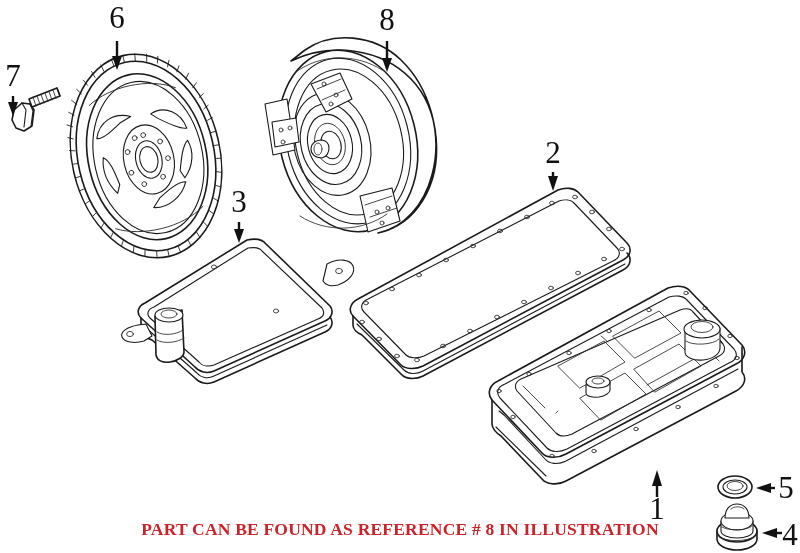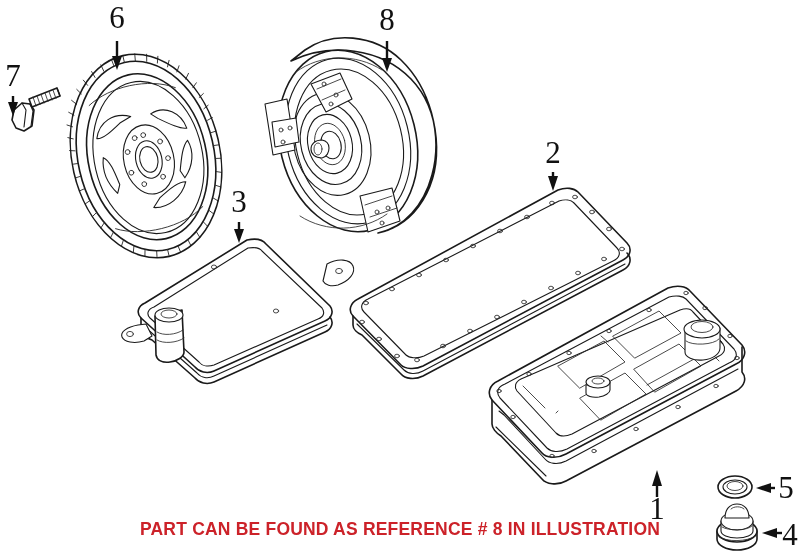--- a/index.html
+++ b/index.html
@@ -41,21 +41,21 @@
   .arrow-head { fill: #111111; stroke: none; }
   #caption-layer {
     position: absolute;
     left: 0;
     top: 519px;
     width: 800px;
     text-align: center;
   }
   #caption-text {
     display: block;
-    font-family: Liberation Sans, sans-serif;
+    font-family: Liberation Serif, serif;
     font-weight: bold;
     font-size: 17.5px;
     letter-spacing: 0.2px;
     color: #cc2229;
     white-space: nowrap;
   }
 </style>
 </head>
 <body>
 

